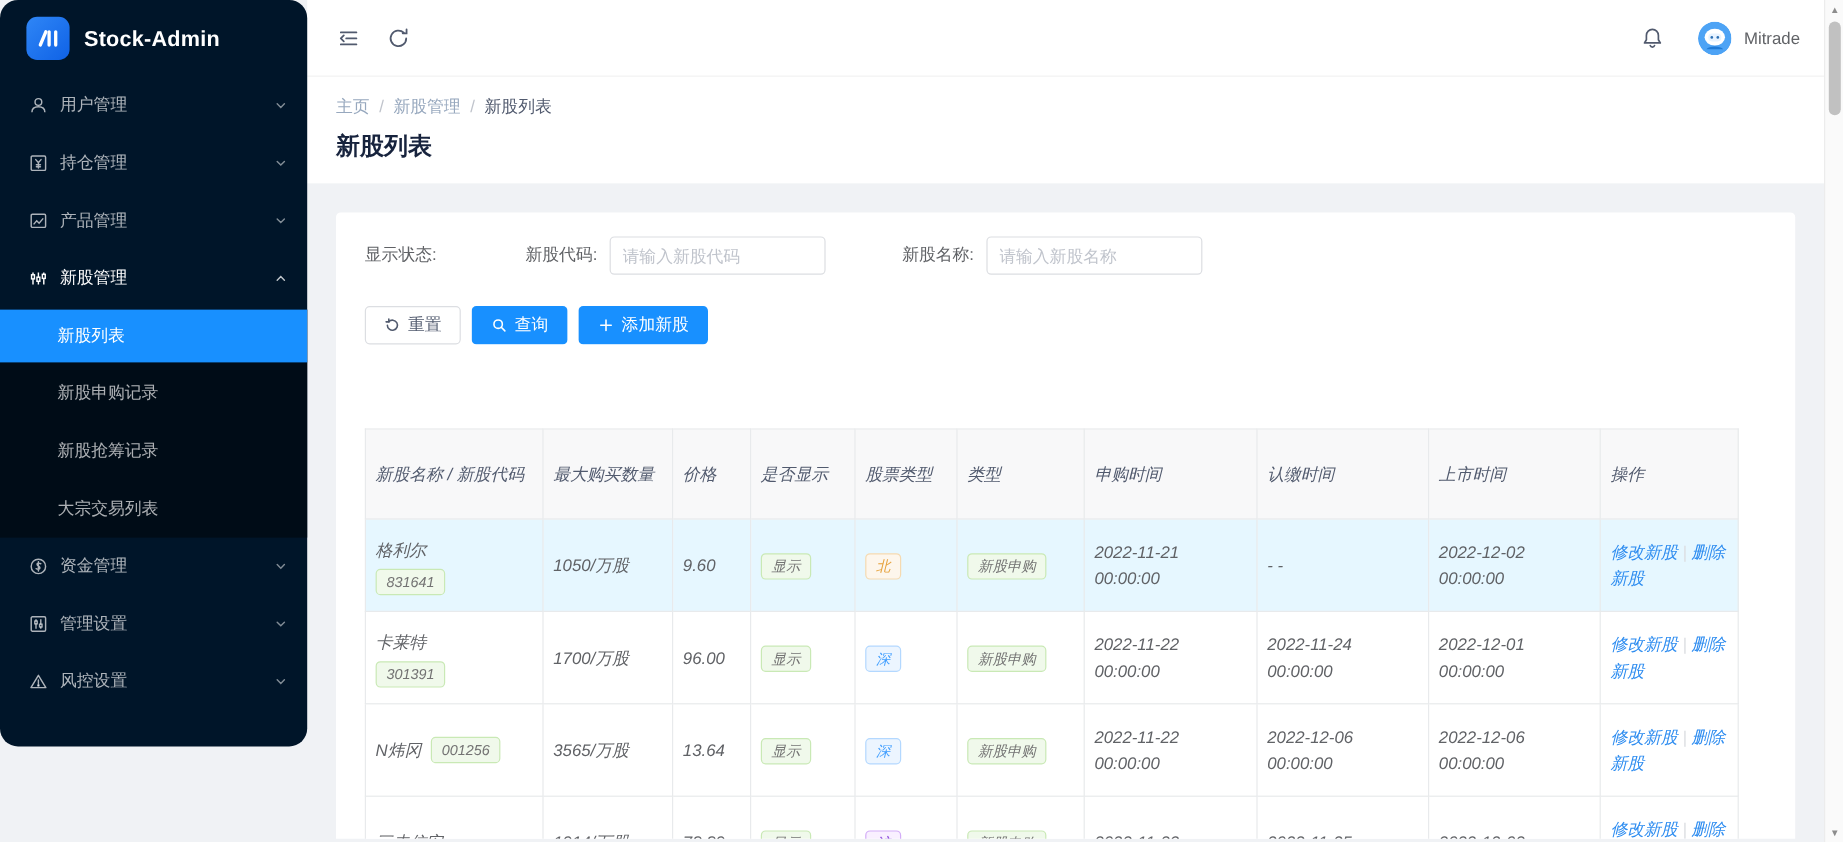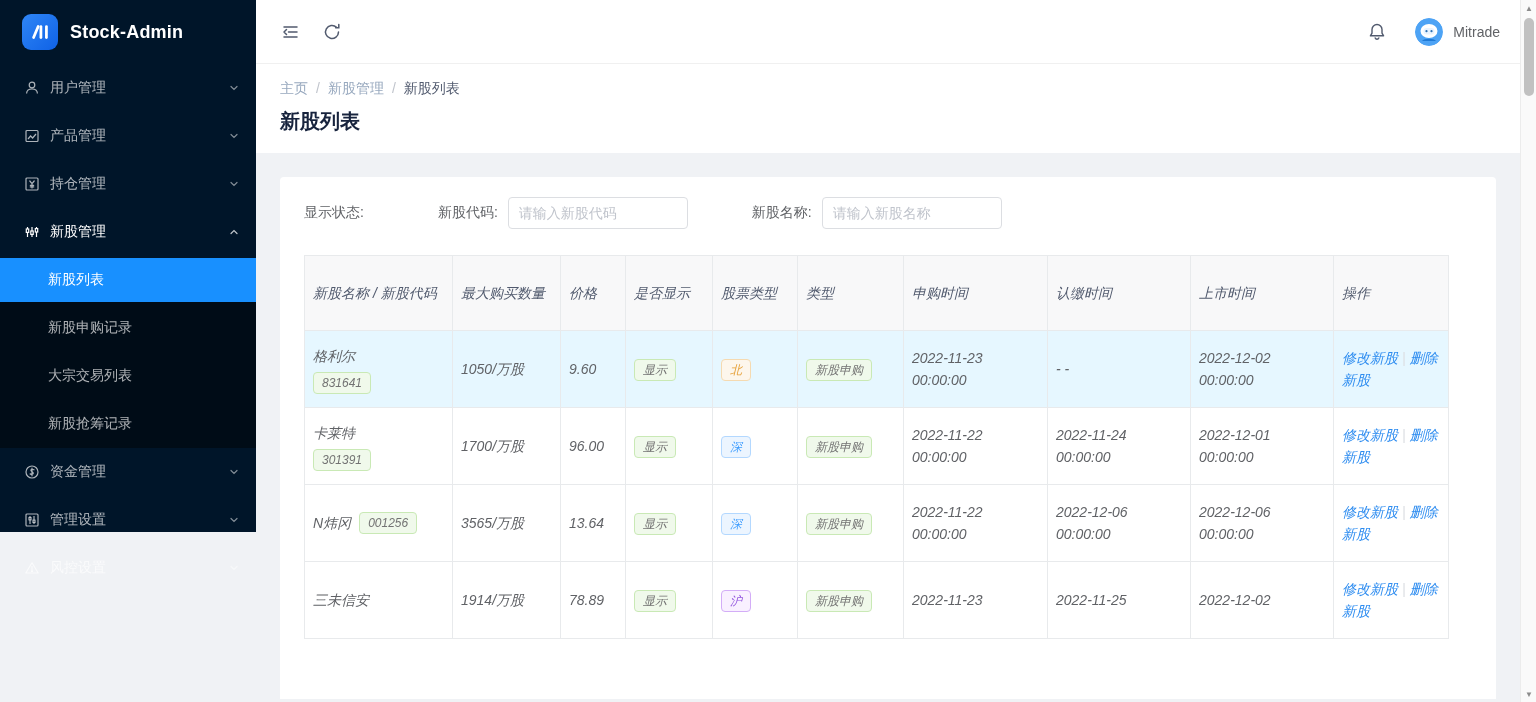--- a/index.html
+++ b/index.html
@@ -1,21 +1,21 @@
 <!DOCTYPE html>
 <html><head>
 <meta charset="utf-8">
 <style>
   * { margin:0; padding:0; box-sizing:border-box; }
   html,body { width:1536px; height:702px; overflow:hidden; background:#f0f2f5;
     font-family:"Liberation Sans","DejaVu Sans",sans-serif; font-size:14px; color:#515a6e; }
   .root { position:relative; width:1536px; height:702px; }
 
   
-  .sidebar { position:absolute; left:0; top:0; width:256px; height:532px; background:#001529; z-index:5; }
+  .sidebar { position:absolute; left:0; top:0; width:256px; height:622px; background:#001529; z-index:5;border-radius:15px; }
   .logo { height:64px; display:flex; align-items:center; padding-left:22px; }
   .logo-icon { width:36px; height:36px; border-radius:9px; background:linear-gradient(135deg,#2f86f6,#0f62e6);
     display:flex; align-items:center; justify-content:center; flex:0 0 auto; }
   .logo-title { color:#fff; font-size:18px; font-weight:bold; margin-left:12px; letter-spacing:.2px; }
   .menu { list-style:none; }
   .menu-item { height:48px; display:flex; align-items:center; padding:0 16px 0 24px;
     color:rgba(255,255,255,.68); cursor:pointer; }
   .menu-item .mi-icon { width:16px; height:16px; margin-right:10px; flex:0 0 auto; }
   .menu-item .mi-label { flex:1; font-size:14px; }
   .menu-item .chev { width:12px; height:12px; opacity:.75; }
@@ -121,37 +121,37 @@
             </svg>
         </span>
         <span class="mi-label">用户管理</span>
         <svg class="chev" viewBox="0 0 16 16" fill="none" stroke="currentColor" stroke-width="1.6" stroke-linecap="round">
             <path d="M4 6l4 4 4-4"></path>
           </svg>
       </li>
       <li class="menu-item">
         <span class="mi-icon">
           <svg viewBox="0 0 16 16" width="16" height="16" fill="none" stroke="currentColor" stroke-width="1.2">
+            <rect x="2" y="2" width="12" height="12" rx="1"></rect>
+            <path d="M5.8 5l2.2 2.6L10.2 5M8 7.6V12M6.3 9.3h3.4M6.3 10.9h3.4" stroke-linecap="round"></path>
+            </svg>
+        </span>
+        <span class="mi-label">持仓管理</span>
+        <svg class="chev" viewBox="0 0 16 16" fill="none" stroke="currentColor" stroke-width="1.6" stroke-linecap="round">
+            <path d="M4 6l4 4 4-4"></path>
+          </svg>
+      </li>
+      <li class="menu-item">
+        <span class="mi-icon">
+          <svg viewBox="0 0 16 16" width="16" height="16" fill="none" stroke="currentColor" stroke-width="1.2">
             <rect x="2" y="2.5" width="12" height="11" rx="1"></rect>
               <path d="M4 11l2.6-3 2 2L12 6"></path>
             </svg>
         </span>
         <span class="mi-label">产品管理</span>
-        <svg class="chev" viewBox="0 0 16 16" fill="none" stroke="currentColor" stroke-width="1.6" stroke-linecap="round">
-            <path d="M4 6l4 4 4-4"></path>
-          </svg>
-      </li>
-      <li class="menu-item">
-        <span class="mi-icon">
-          <svg viewBox="0 0 16 16" width="16" height="16" fill="none" stroke="currentColor" stroke-width="1.2">
-            <rect x="2" y="2" width="12" height="12" rx="1"></rect>
-            <path d="M5.8 5l2.2 2.6L10.2 5M8 7.6V12M6.3 9.3h3.4M6.3 10.9h3.4" stroke-linecap="round"></path>
-            </svg>
-        </span>
-        <span class="mi-label">持仓管理</span>
         <svg class="chev" viewBox="0 0 16 16" fill="none" stroke="currentColor" stroke-width="1.6" stroke-linecap="round">
             <path d="M4 6l4 4 4-4"></path>
           </svg>
       </li>
       <li class="menu-item open">
         <span class="mi-icon">
           <svg viewBox="0 0 16 16" width="16" height="16" fill="none" stroke="currentColor" stroke-width="1.2">
             <path d="M3.5 3v10M8 3v10M12.5 3v10"></path>
             <rect x="2.3" y="5" width="2.4" height="3.4" fill="#001529"></rect>
             <rect x="6.8" y="7" width="2.4" height="3.4" fill="#001529"></rect>
@@ -165,24 +165,24 @@
       </li>
       <li>
         <ul class="submenu">
           <li class="submenu-item active">
             <span>新股列表</span>
           </li>
           <li class="submenu-item">
             <span>新股申购记录</span>
           </li>
           <li class="submenu-item">
-            <span>大宗交易列表</span>
+            <span>新股抢筹记录</span>
           </li>
           <li class="submenu-item">
-            <span>新股抢筹记录</span>
+            <span>大宗交易列表</span>
           </li>
         </ul>
       </li>
       <li class="menu-item">
         <span class="mi-icon">
           <svg viewBox="0 0 16 16" width="16" height="16" fill="none" stroke="currentColor" stroke-width="1.2">
             <circle cx="8" cy="8" r="6"></circle>
             <path d="M10 5.8c-2.6-1.3-4.4.3-1.9 1.9s.6 3.5-2 2.2M8 4.2v7.6" stroke-linecap="round"></path>
             </svg>
         </span>
@@ -272,20 +272,42 @@
           <div class="fgroup">
             <span class="flabel">新股代码:</span>
             <input class="tinput" type="text" placeholder="请输入新股代码" style="">
           </div>
           <div class="fgroup">
             <span class="flabel">新股名称:</span>
             <input class="tinput" type="text" placeholder="请输入新股名称" style="">
           </div>
         </div>
 
+        <div class="toolbar">
+          <button class="btn btn-default">
+            <svg class="b-icon" viewBox="0 0 16 16" fill="none" stroke="currentColor" stroke-width="1.5" stroke-linecap="round">
+              <path d="M3.2 8a4.8 4.8 0 1 0 1.4-3.4"></path>
+                <path d="M4.6 2.2v2.6H2"></path>
+            </svg>
+            <span>重置</span>
+          </button>
+          <button class="btn btn-primary">
+            <svg class="b-icon" viewBox="0 0 16 16" fill="none" stroke="currentColor" stroke-width="1.5" stroke-linecap="round">
+              <circle cx="7" cy="7" r="4"></circle>
+                <path d="M10 10l3.4 3.4"></path>
+            </svg>
+            <span>查询</span>
+          </button>
+          <button class="btn btn-primary">
+            <svg class="b-icon" viewBox="0 0 16 16" fill="none" stroke="currentColor" stroke-width="1.5" stroke-linecap="round">
+              <path d="M8 3v10M3 8h10"></path>
+            </svg>
+            <span>添加新股</span>
+          </button>
+        </div>
 
         <table>
           <colgroup>
             <col style="width:148px">
               <col style="width:108px">
               <col style="width:65px">
             <col style="width:87px">
               <col style="width:85px">
               <col style="width:106px">
             <col style="width:144px">
@@ -314,21 +336,21 @@
                 <div class="stack">
                   <span class="nm">格利尔</span>
                   <span class="badge badge-green">831641</span>
                 </div>
               </td>
               <td>1050/万股</td>
               <td>9.60</td>
               <td><span class="badge badge-green">显示</span></td>
               <td><span class="badge badge-orange">北</span></td>
               <td><span class="badge badge-green">新股申购</span></td>
-              <td>2022-11-23 00:00:00</td>
+              <td>2022-11-21 00:00:00</td>
               <td>- -</td>
               <td>2022-12-02 00:00:00</td>
               <td>
                 <span class="link">修改新股</span><span class="link-sep">|</span><span class="link">删除新股</span>
               </td>
             </tr>
 
             <tr>
               <td>
                 <div class="stack">

